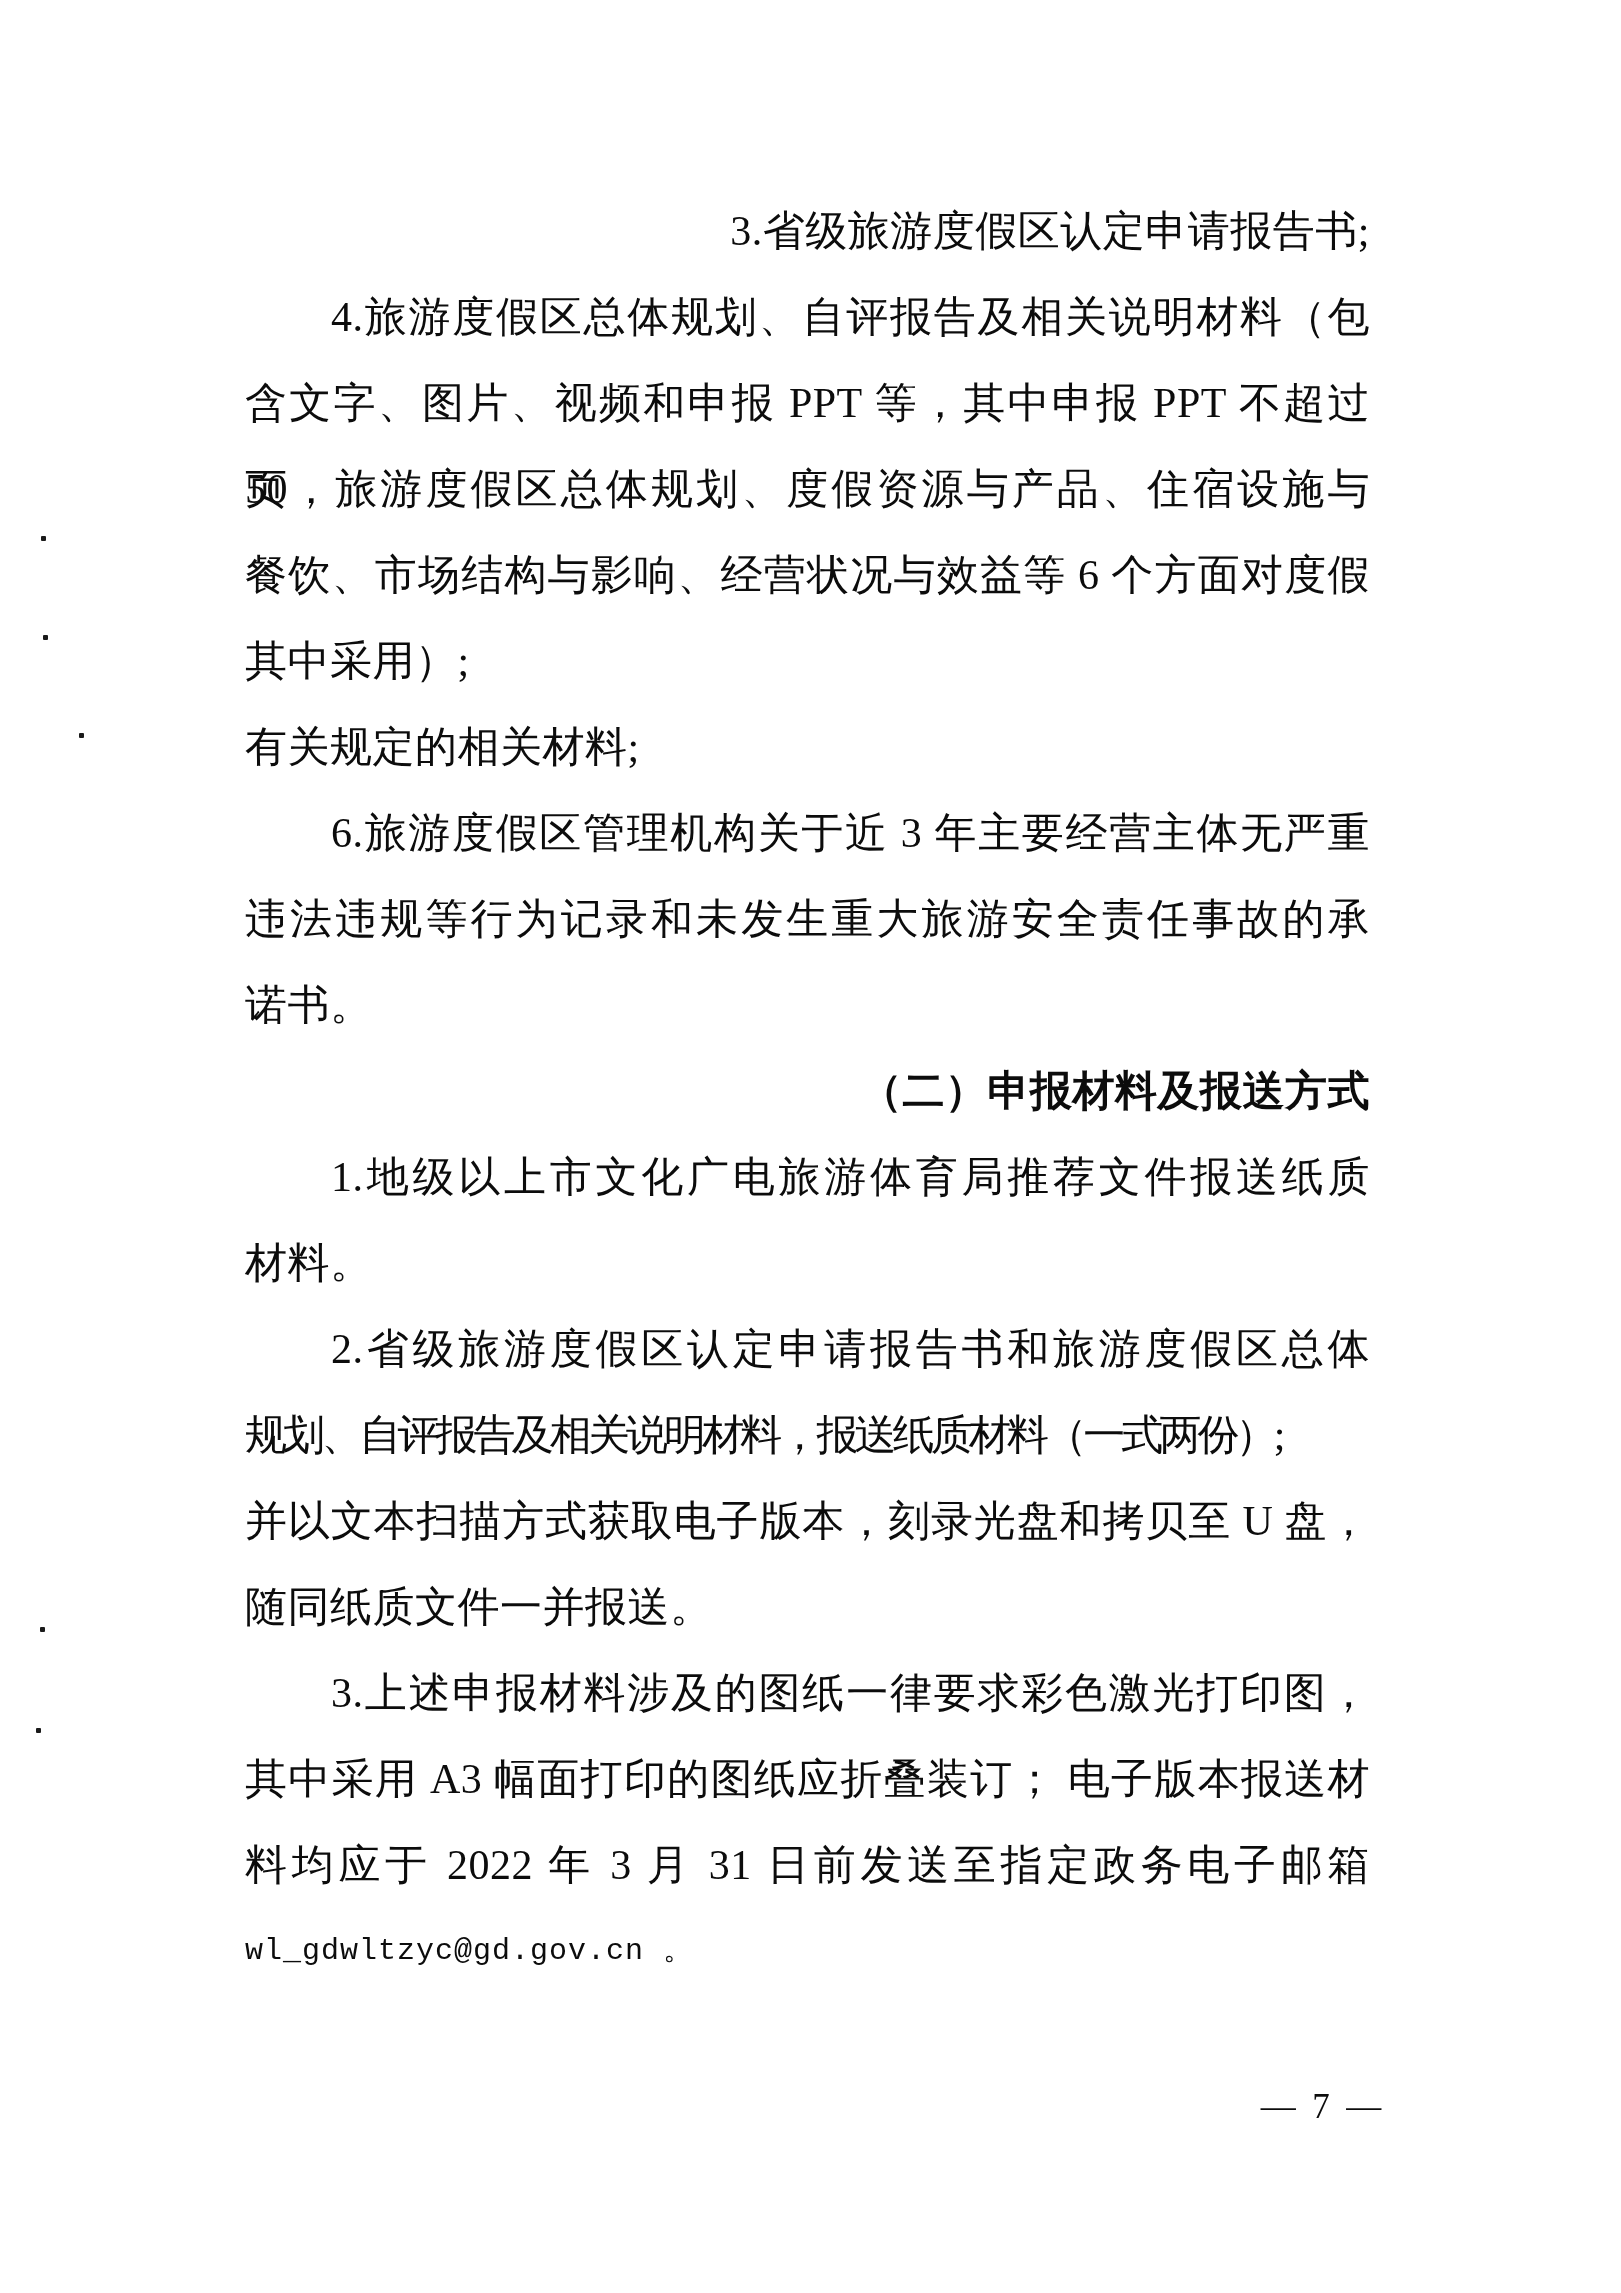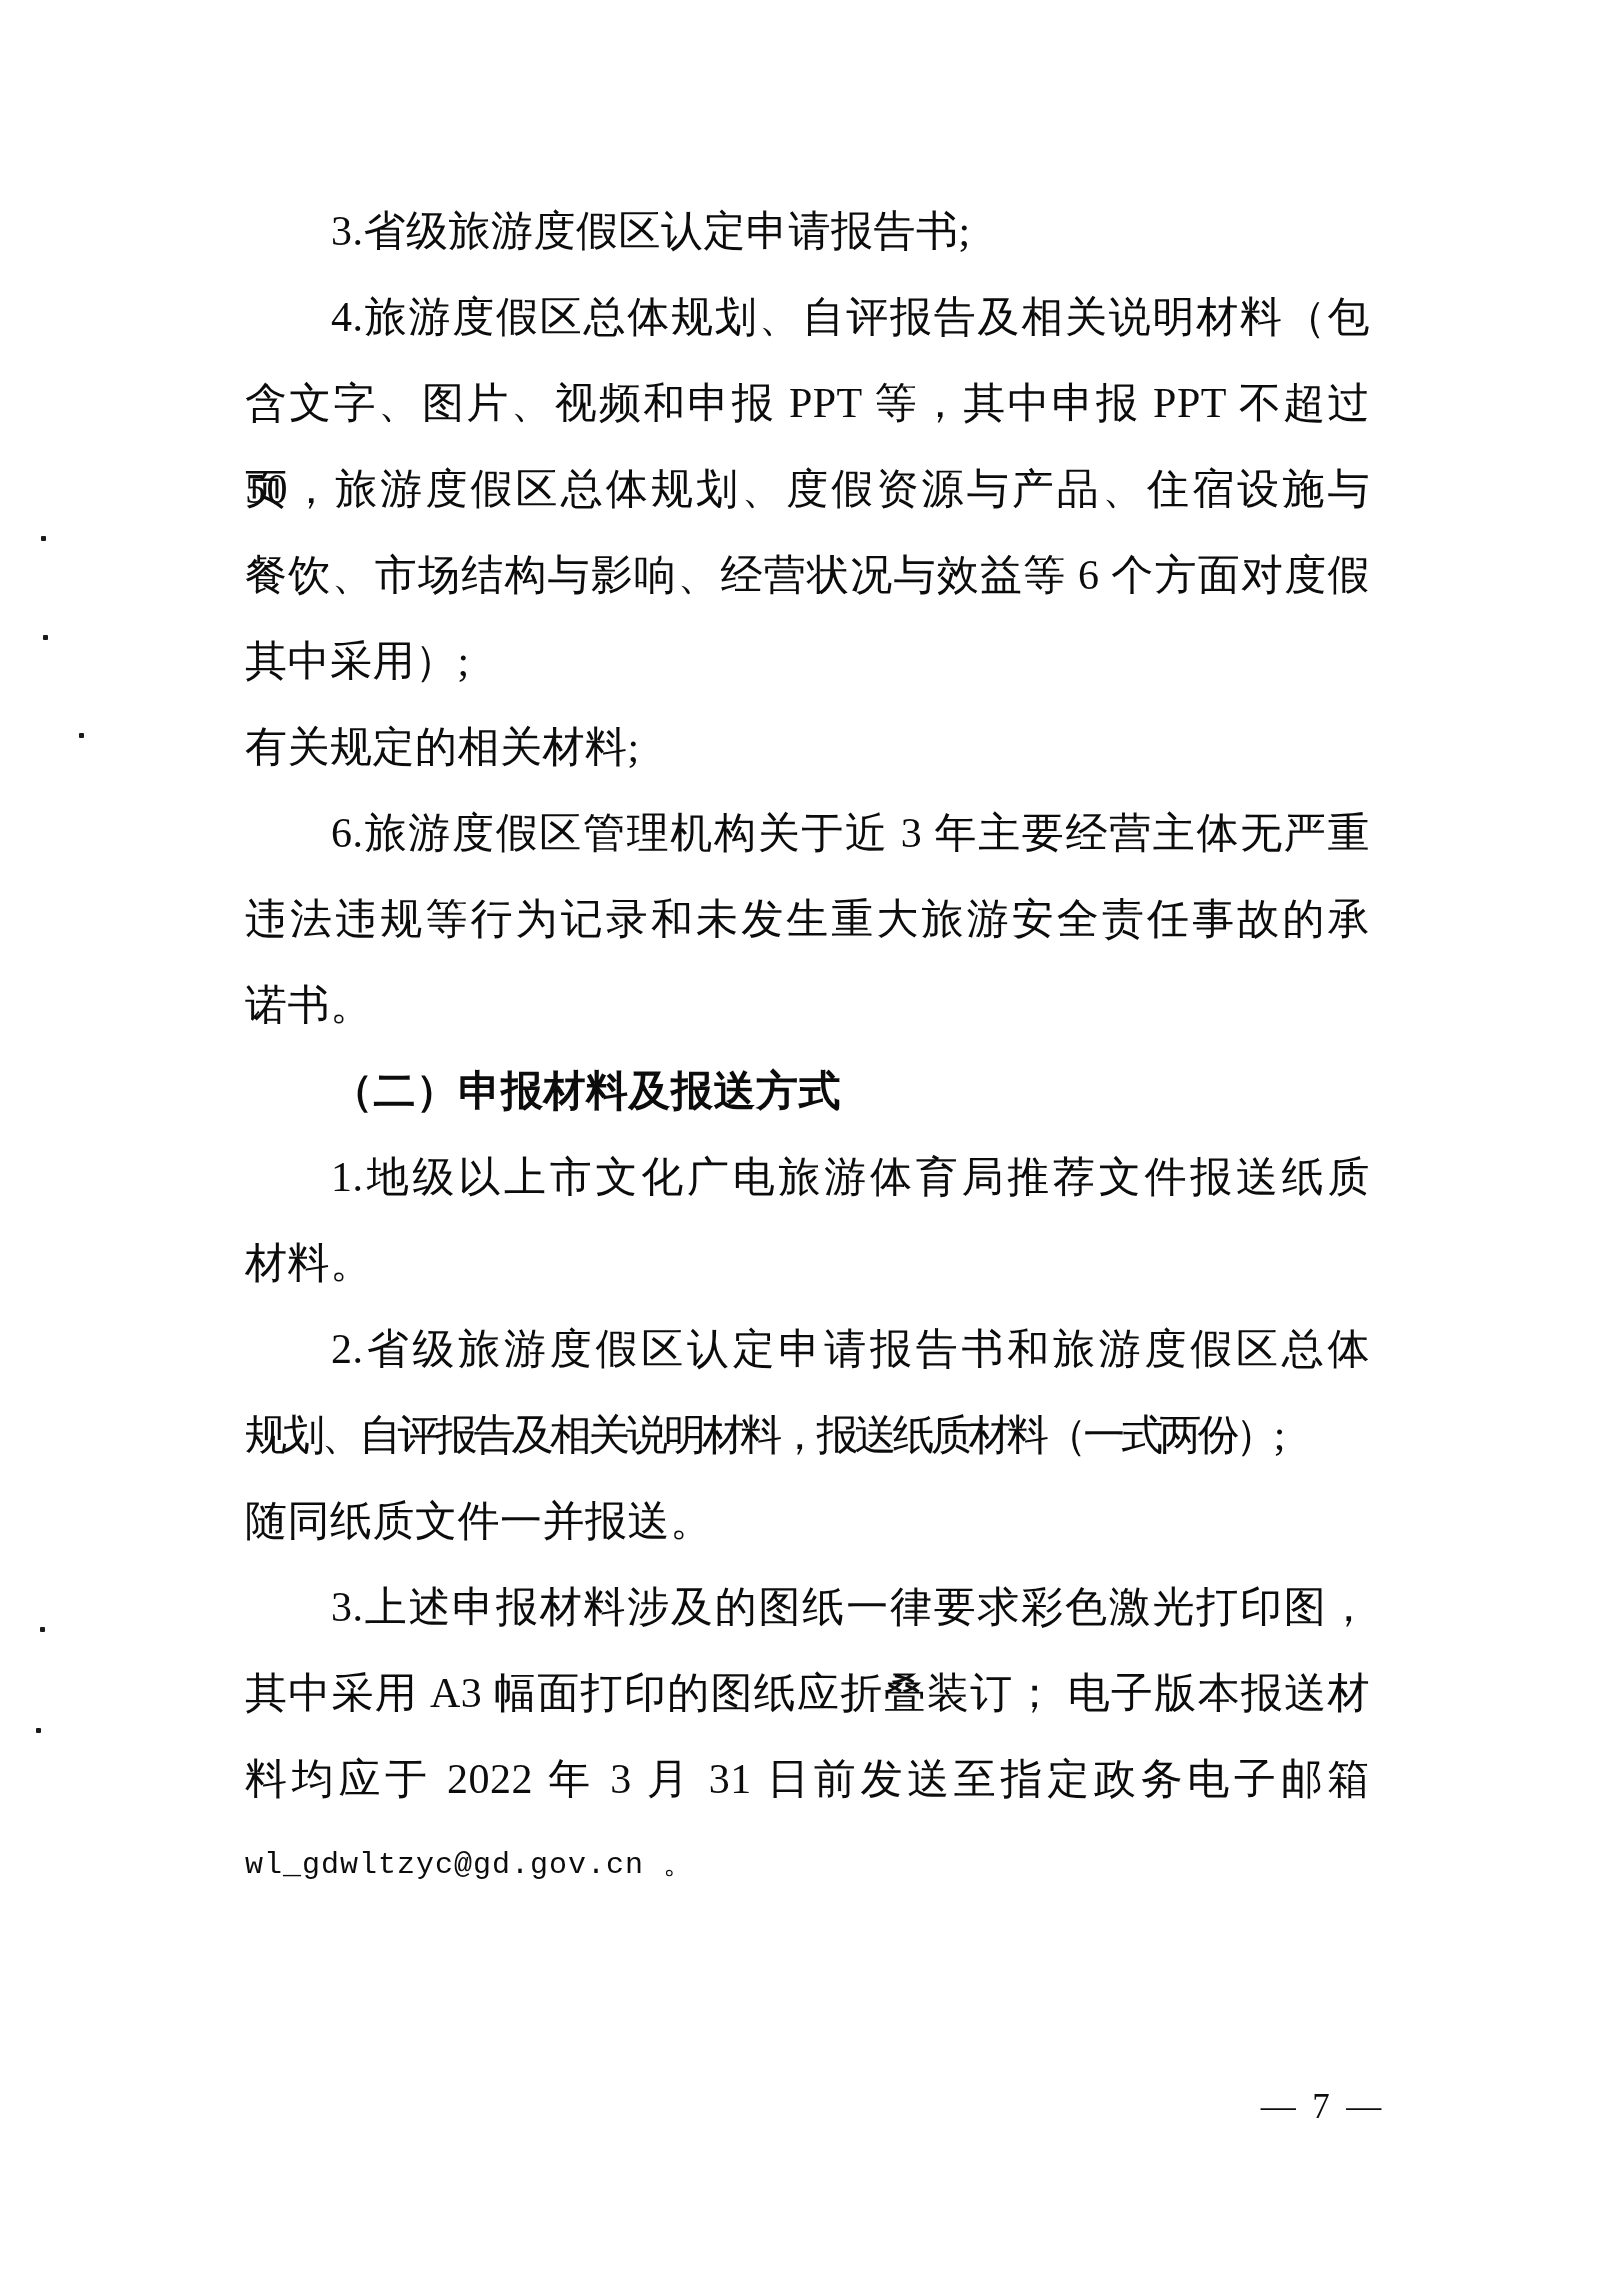--- a/index.html
+++ b/index.html
@@ -25,21 +25,21 @@
     white-space: nowrap;
     letter-spacing: 0.5px;
   }
   
   .just {
     white-space: normal;
     text-align: justify;
     text-align-last: justify;
   }
   
-  .indent { padding-left: 86px; }
+  .indent { padding-left: 86px; text-align: right; }
   
   .bold { font-weight: 700; }
   
   .cram { letter-spacing: -3.9px; }
   
   .mono {
     font-family: "Liberation Mono", "DejaVu Sans Mono", monospace;
     font-size: 30px;
     letter-spacing: 1px;
   }
@@ -76,20 +76,21 @@
     <div class="line">其中采用）;</div>
     <div class="line">有关规定的相关材料;</div>
     <div class="line indent just">6.旅游度假区管理机构关于近 3 年主要经营主体无严重</div>
     <div class="line just">违法违规等行为记录和未发生重大旅游安全责任事故的承</div>
     <div class="line">诺书。</div>
     <div class="line indent bold">（二）申报材料及报送方式</div>
     <div class="line indent just">1.地级以上市文化广电旅游体育局推荐文件报送纸质</div>
     <div class="line">材料。</div>
     <div class="line indent just">2.省级旅游度假区认定申请报告书和旅游度假区总体</div>
     <div class="line cram">规划、自评报告及相关说明材料，报送纸质材料（一式两份）;</div>
+    <div class="line just">并以文本扫描方式获取电子版本，刻录光盘和拷贝至 U 盘，</div>
     <div class="line">随同纸质文件一并报送。</div>
     <div class="line indent just">3.上述申报材料涉及的图纸一律要求彩色激光打印图，</div>
     <div class="line just">其中采用 A3 幅面打印的图纸应折叠装订； 电子版本报送材</div>
     <div class="line just">料均应于 2022 年 3 月 31 日前发送至指定政务电子邮箱</div>
     <div class="line mono">wl_gdwltzyc@gd.gov.cn 。</div>
   </div>
 
   <div class="speck" style="left:41px;  top:536px;"></div>
   <div class="speck" style="left:43px;  top:635px;"></div>
   <div class="speck" style="left:79px;  top:733px;"></div>

